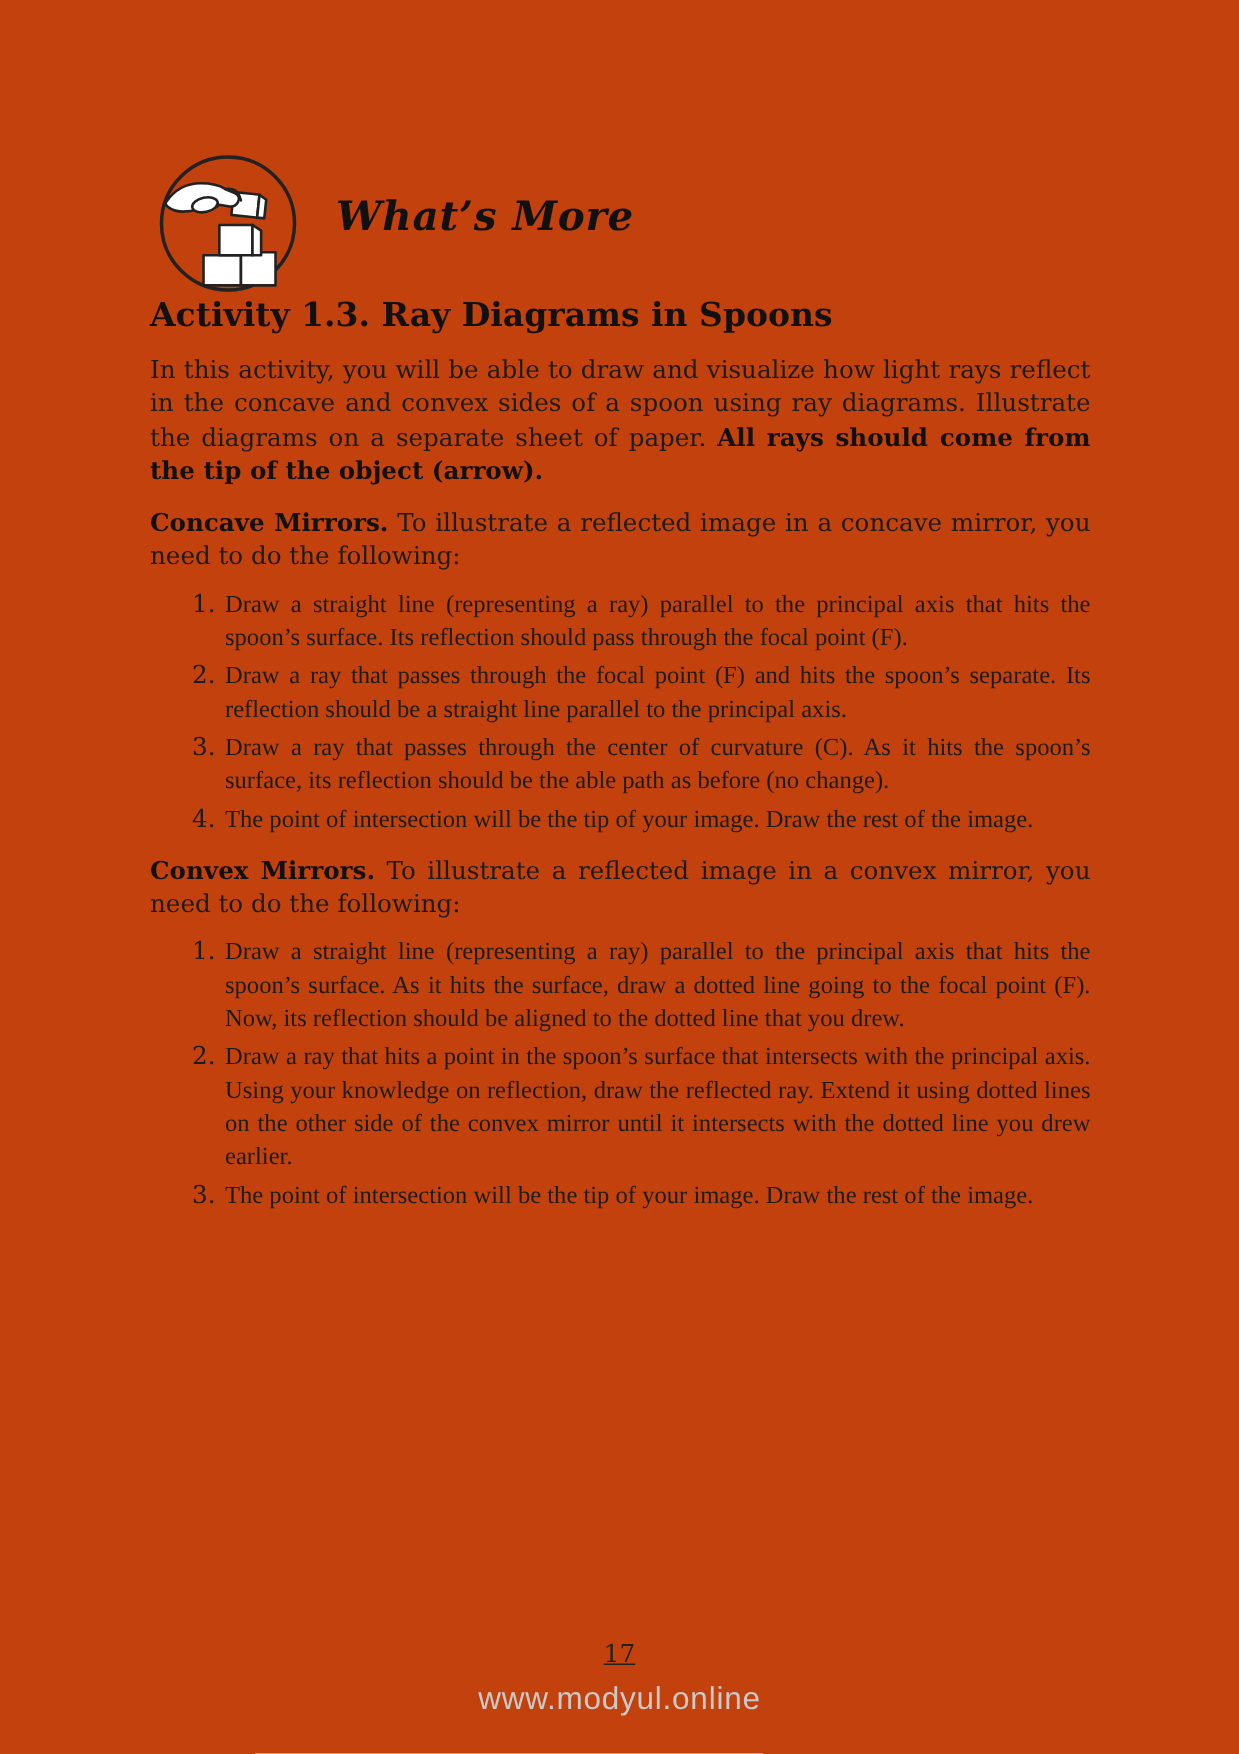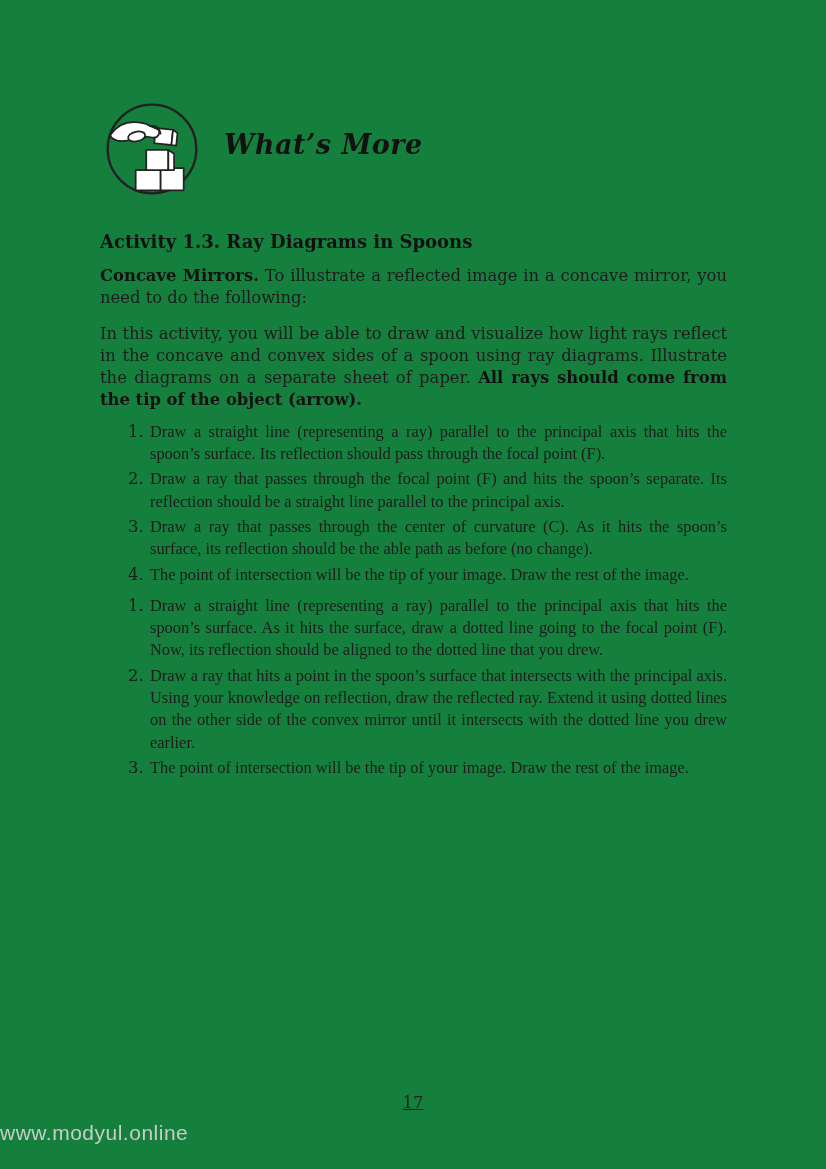--- a/index.html
+++ b/index.html
@@ -2,21 +2,21 @@
 <html><head>
 <meta charset="utf-8">
 <style>
   * { margin: 0; padding: 0; box-sizing: border-box; }
   html, body { background: #e8e8e8; }
   .page {
     position: relative;
     width: 826px;
     height: 1169px;
     margin: 0 auto;
-    background: #15803d;
+    background: #c2410c;
     font-family: "DejaVu Serif", "Liberation Serif", serif;
     color: #1c1c1c;
     overflow: hidden;
   }
   .content {
     position: absolute;
     left: 100px;
     top: 0;
     width: 627px;
   }
@@ -34,22 +34,21 @@
   .whats-more-title {
     margin-left: 24px;
     margin-top: -10px;
     font-size: 27px;
     font-weight: bold;
     font-style: italic;
     letter-spacing: 0.5px;
     color: #111;
   }
   .activity-title {
-    margin-top: 34px;
-    font-size: 18px;
+    font-size: 22px;
     font-weight: bold;
     color: #111;
   }
   .para {
     margin-top: 13px;
     font-size: 16.4px;
     line-height: 22.3px;
     text-align: justify;
   }
   .para b { color: #111; }
@@ -80,20 +79,21 @@
     text-align: center;
     font-size: 16.5px;
     color: #222;
     text-decoration: underline;
   }
   .watermark {
     position: absolute;
     top: 1121px;
     left: 0;
     width: 826px;
+    text-align: center;
     font-family: "Liberation Sans", "DejaVu Sans", sans-serif;
     font-size: 21px;
     letter-spacing: 0.5px;
     color: #c9cac9;
   }
 </style>
 </head>
 <body>
 
 <div class="page">
@@ -118,43 +118,44 @@
             <ellipse cx="34" cy="37" rx="9" ry="5" transform="rotate(-12 34 37)"></ellipse>
             <path d="M48,26 Q56,25 58,31 L59,34" fill="none"></path>
           </g>
         </svg>
       </div>
       <div class="whats-more-title">What’s More</div>
     </div>
 
     <div class="activity-title">Activity 1.3. Ray Diagrams in Spoons</div>
 
+    <div class="para"><span>In this activity, you will be able to draw and visualize how light rays reflect in the concave and convex sides of a spoon using ray diagrams. Illustrate the diagrams on a separate sheet of paper. </span><b>All rays should come from the tip of the object (arrow).</b></div>
+
     <div class="para"><b>Concave Mirrors.</b><span> To illustrate a reflected image in a concave mirror, you need to do the following:</span></div>
-
-    <div class="para"><span>In this activity, you will be able to draw and visualize how light rays reflect in the concave and convex sides of a spoon using ray diagrams. Illustrate the diagrams on a separate sheet of paper. </span><b>All rays should come from the tip of the object (arrow).</b></div>
 
     <div class="steps">
       <div class="step">
         <span class="step-num">1.</span>
         <span class="step-text">Draw a straight line (representing a ray) parallel to the principal axis that hits the spoon’s surface. Its reflection should pass through the focal point (F).</span>
       </div>
       <div class="step">
         <span class="step-num">2.</span>
         <span class="step-text">Draw a ray that passes through the focal point (F) and hits the spoon’s separate. Its reflection should be a straight line parallel to the principal axis.</span>
       </div>
       <div class="step">
         <span class="step-num">3.</span>
         <span class="step-text">Draw a ray that passes through the center of curvature (C). As it hits the spoon’s surface, its reflection should be the able path as before (no change).</span>
       </div>
       <div class="step">
         <span class="step-num">4.</span>
         <span class="step-text">The point of intersection will be the tip of your image. Draw the rest of the image.</span>
       </div>
     </div>
 
+    <div class="para"><b>Convex Mirrors.</b><span> To illustrate a reflected image in a convex mirror, you need to do the following:</span></div>
 
     <div class="steps">
       <div class="step">
         <span class="step-num">1.</span>
         <span class="step-text">Draw a straight line (representing a ray) parallel to the principal axis that hits the spoon’s surface. As it hits the surface, draw a dotted line going to the focal point (F). Now, its reflection should be aligned to the dotted line that you drew.</span>
       </div>
       <div class="step">
         <span class="step-num">2.</span>
         <span class="step-text">Draw a ray that hits a point in the spoon’s surface that intersects with the principal axis. Using your knowledge on reflection, draw the reflected ray. Extend it using dotted lines on the other side of the convex mirror until it intersects with the dotted line you drew earlier.</span>
       </div>

